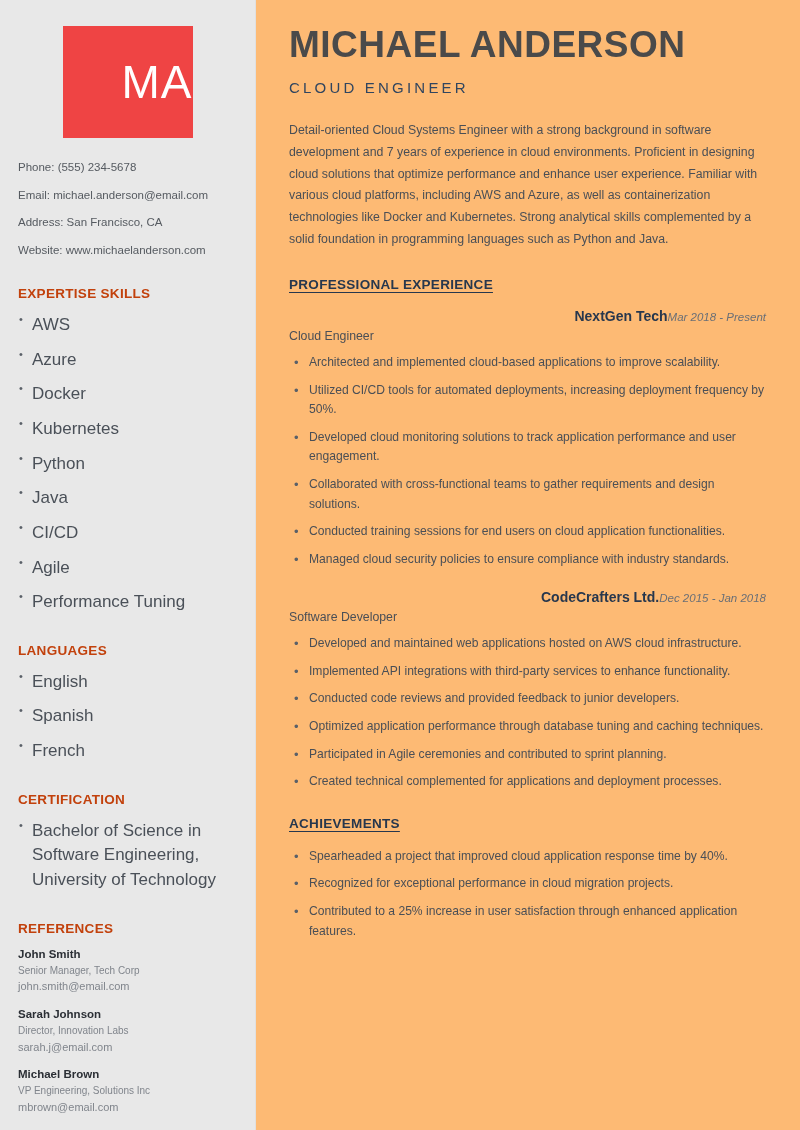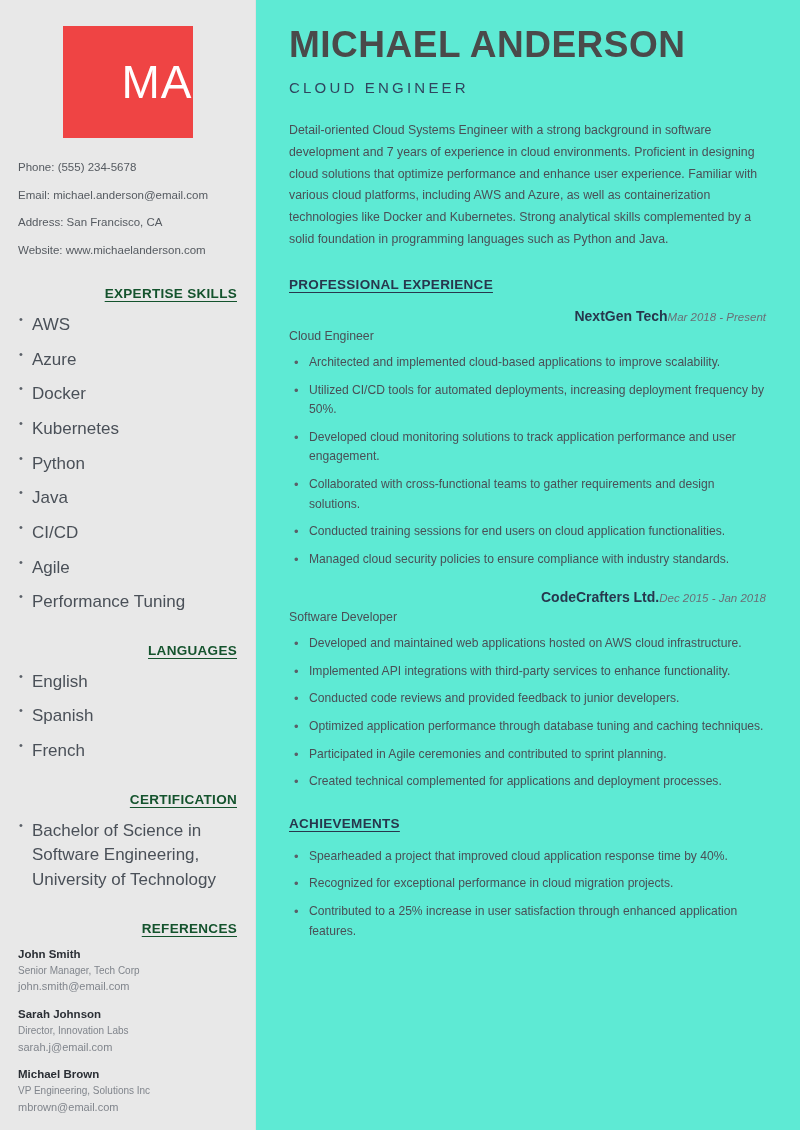--- a/index.html
+++ b/index.html
@@ -58,27 +58,25 @@
     font-size: 11.5px;
     color: #555a60;
     line-height: 1.35;
     margin-bottom: 12px;
     word-break: break-word;
   }
 
   .side-heading {
     font-size: 13.5px;
     font-weight: bold;
-    color: #14532d;
+    color: #c2410c;
     letter-spacing: 0.3px;
-    text-decoration: underline;
     text-underline-offset: 3px;
     margin-top: 28px;
     margin-bottom: 12px;
-    text-align: right;
   }
 
   ul.side-ul {
     list-style: none;
     margin: 0;
     padding: 0;
   }
   ul.side-ul li {
     position: relative;
     font-size: 17px;
@@ -115,21 +113,21 @@
     font-size: 11px;
     color: #80858c;
     line-height: 1.35;
   }
 
   
   .main {
     flex: 1;
     box-sizing: border-box;
     padding: 26px 34px 0 33px;
-    background: #5eead4;
+    background: #fdba74;
   }
   .name {
     font-size: 37px;
     font-weight: bold;
     color: #4a4a4a;
     letter-spacing: 0.5px;
     line-height: 1.05;
     margin: 0 0 14px 0;
   }
   .title-role {

